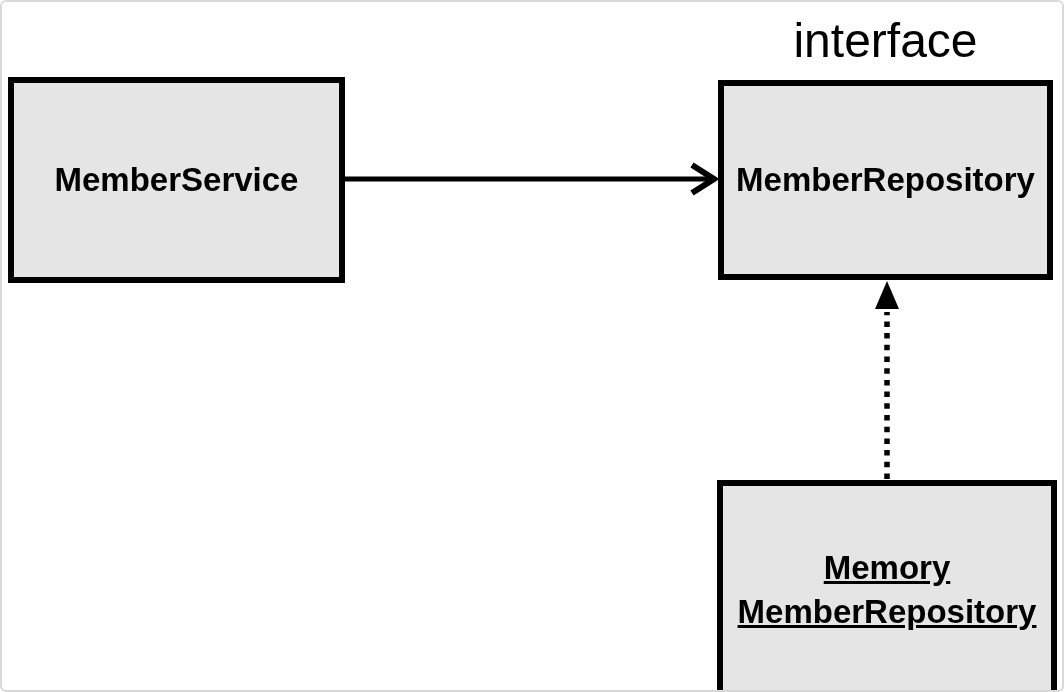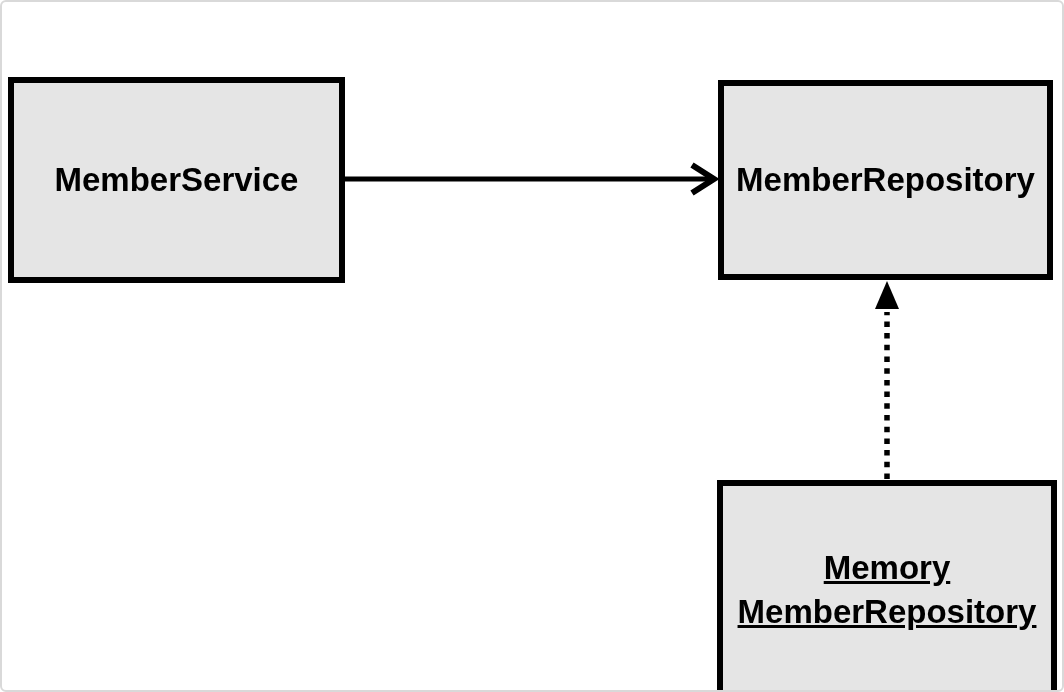--- a/index.html
+++ b/index.html
@@ -63,20 +63,21 @@
     <g>
       <line x1="341" y1="179" x2="712" y2="179" stroke="#000000" stroke-width="5"></line>
       <polyline points="692,165 714,179 692,193" fill="none" stroke="#000000" stroke-width="6" stroke-linejoin="miter" stroke-linecap="butt"></polyline>
     </g>
     <g>
       <line x1="887" y1="479" x2="887" y2="312" stroke="#000000" stroke-width="5.5" stroke-dasharray="5.5 6.2"></line>
       <polygon points="887,281 875,309 899,309" fill="#000000"></polygon>
     </g>
   </svg>
 
+  <div class="stereotype-label">interface</div>
 
   <div class="uml-box box-member-service">
     <div class="box-label">MemberService</div>
   </div>
 
   <div class="uml-box box-member-repo">
     <div class="box-label">MemberRepository</div>
   </div>
 
   <div class="uml-box box-memory-repo">

